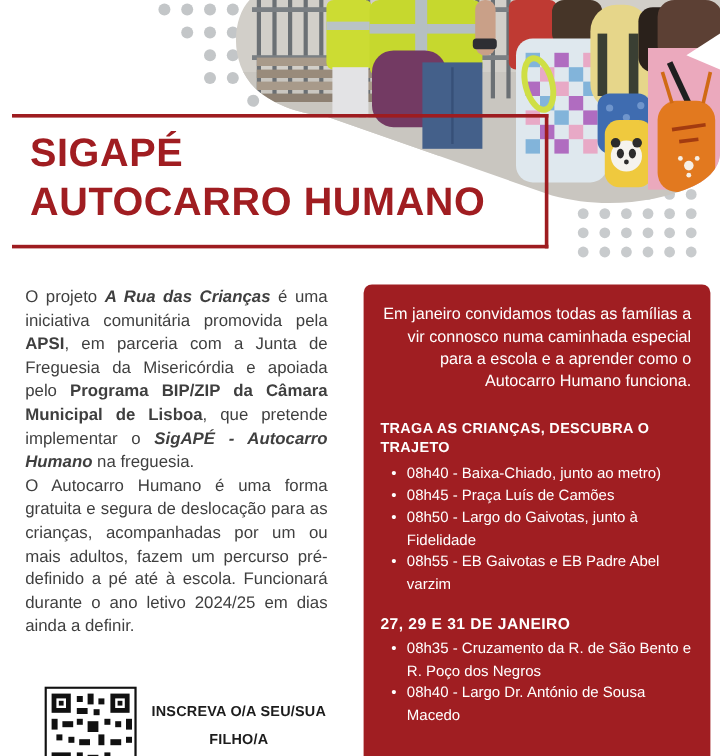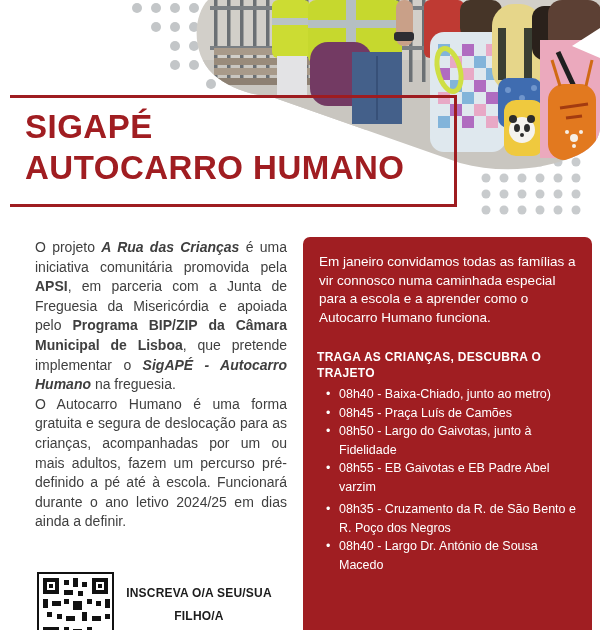--- a/index.html
+++ b/index.html
@@ -14,37 +14,37 @@
   #photo{position:absolute;left:0;top:0;z-index:2;}
 
   
   #title-box{position:absolute;left:10px;top:95px;width:444px;height:106px;
              border-top:3px solid #9e1c20;border-bottom:3px solid #9e1c20;
              border-right:3px solid #9e1c20;z-index:3;background:transparent;}
   #title-text{position:absolute;left:25px;top:106px;z-index:4;color:#a01d21;
               font-weight:bold;font-size:33px;line-height:41px;letter-spacing:.5px;}
 
   
-  #left-col{position:absolute;left:35px;top:238px;width:252px;z-index:2;color:#3f3f3f;}
+  #left-col{position:absolute;left:21px;top:238px;width:252px;z-index:2;color:#3f3f3f;}
   .body-text{margin:0;font-size:14px;line-height:19.6px;text-align:justify;}
   .how{margin:11px 0 5px 0;color:#b32025;font-weight:800;font-size:13.5px;
        letter-spacing:.4px;}
 
   .comic{font-weight:800;letter-spacing:.3px;}
 
   
   #qr{position:absolute;left:37px;top:572px;z-index:2;}
   #signup{position:absolute;left:118px;top:582px;width:162px;z-index:2;text-align:center;
           color:#1c1c1c;font-weight:800;font-size:12px;line-height:23px;letter-spacing:.2px;}
 
   
   #panel{position:absolute;left:303px;top:237px;width:289px;height:410px;z-index:2;
          background:#a01e22;border-radius:7px;color:#ffffff;box-sizing:border-box;
          padding:0 14px;}
-  #panel .intro{margin:16px 2px 0 2px;font-size:13.5px;line-height:18.5px;text-align:left;}
+  #panel .intro{margin:16px 2px 0 2px;font-size:13.5px;line-height:18.5px;text-align:right;}
   #panel .cta{margin:22px 0 0 0;font-size:12px;line-height:16px;text-align:left;}
   #panel .sched-h{margin:23px 0 0 0;font-size:13px;letter-spacing:.4px;}
   #panel .sched-h.second{margin-top:16px;}
   #panel ul{list-style:none;margin:4px 0 0 0;padding:0;font-size:12.5px;line-height:18.5px;}
   #panel ul li{position:relative;padding-left:22px;}
   #panel ul li::before{content:"\2022";position:absolute;left:9px;top:0;}
 </style>
 </head>
 <body>
 
@@ -287,19 +287,20 @@
     <p class="intro">Em janeiro convidamos todas as famílias a vir connosco numa caminhada especial para a escola e a aprender como o Autocarro Humano funciona.</p>
     <div class="cta comic">
       <div>TRAGA AS CRIANÇAS, DESCUBRA O TRAJETO</div>
     </div>
     <ul>
       <li>08h40 - Baixa-Chiado, junto ao metro)</li>
       <li>08h45 - Praça Luís de Camões</li>
       <li>08h50 - Largo do Gaivotas, junto à Fidelidade</li>
       <li>08h55 - EB Gaivotas e EB Padre Abel varzim</li>
     </ul>
+    <div class="sched-h second comic">27, 29 E 31 DE JANEIRO</div>
     <ul>
       <li>08h35 - Cruzamento da R. de São Bento e R. Poço dos Negros</li>
       <li>08h40 - Largo Dr. António de Sousa Macedo</li>
     </ul>
   </div>
 
 </div>
 
 </body></html>

